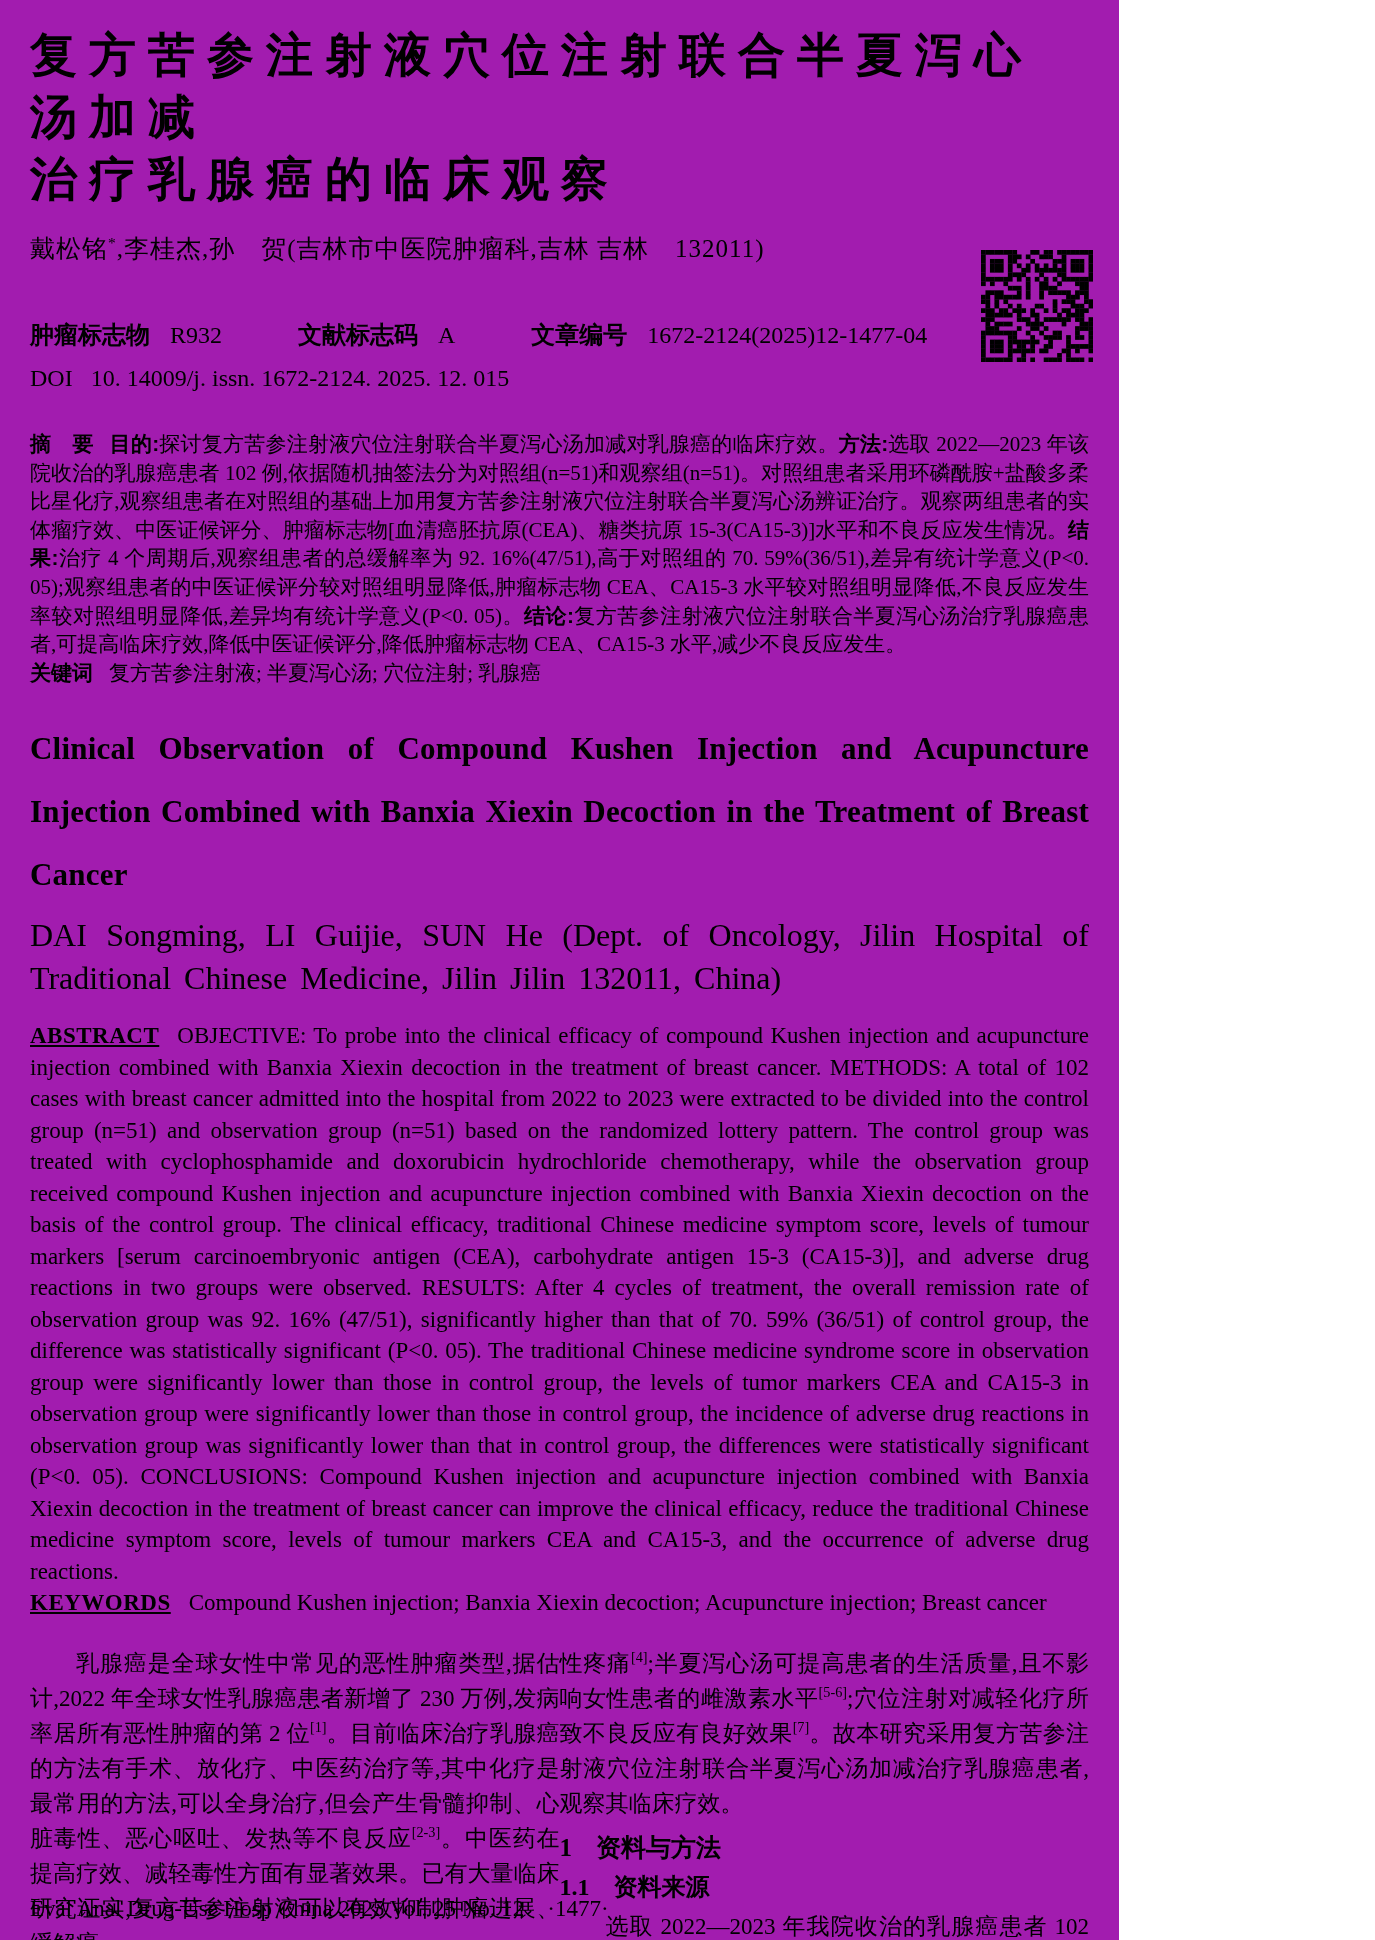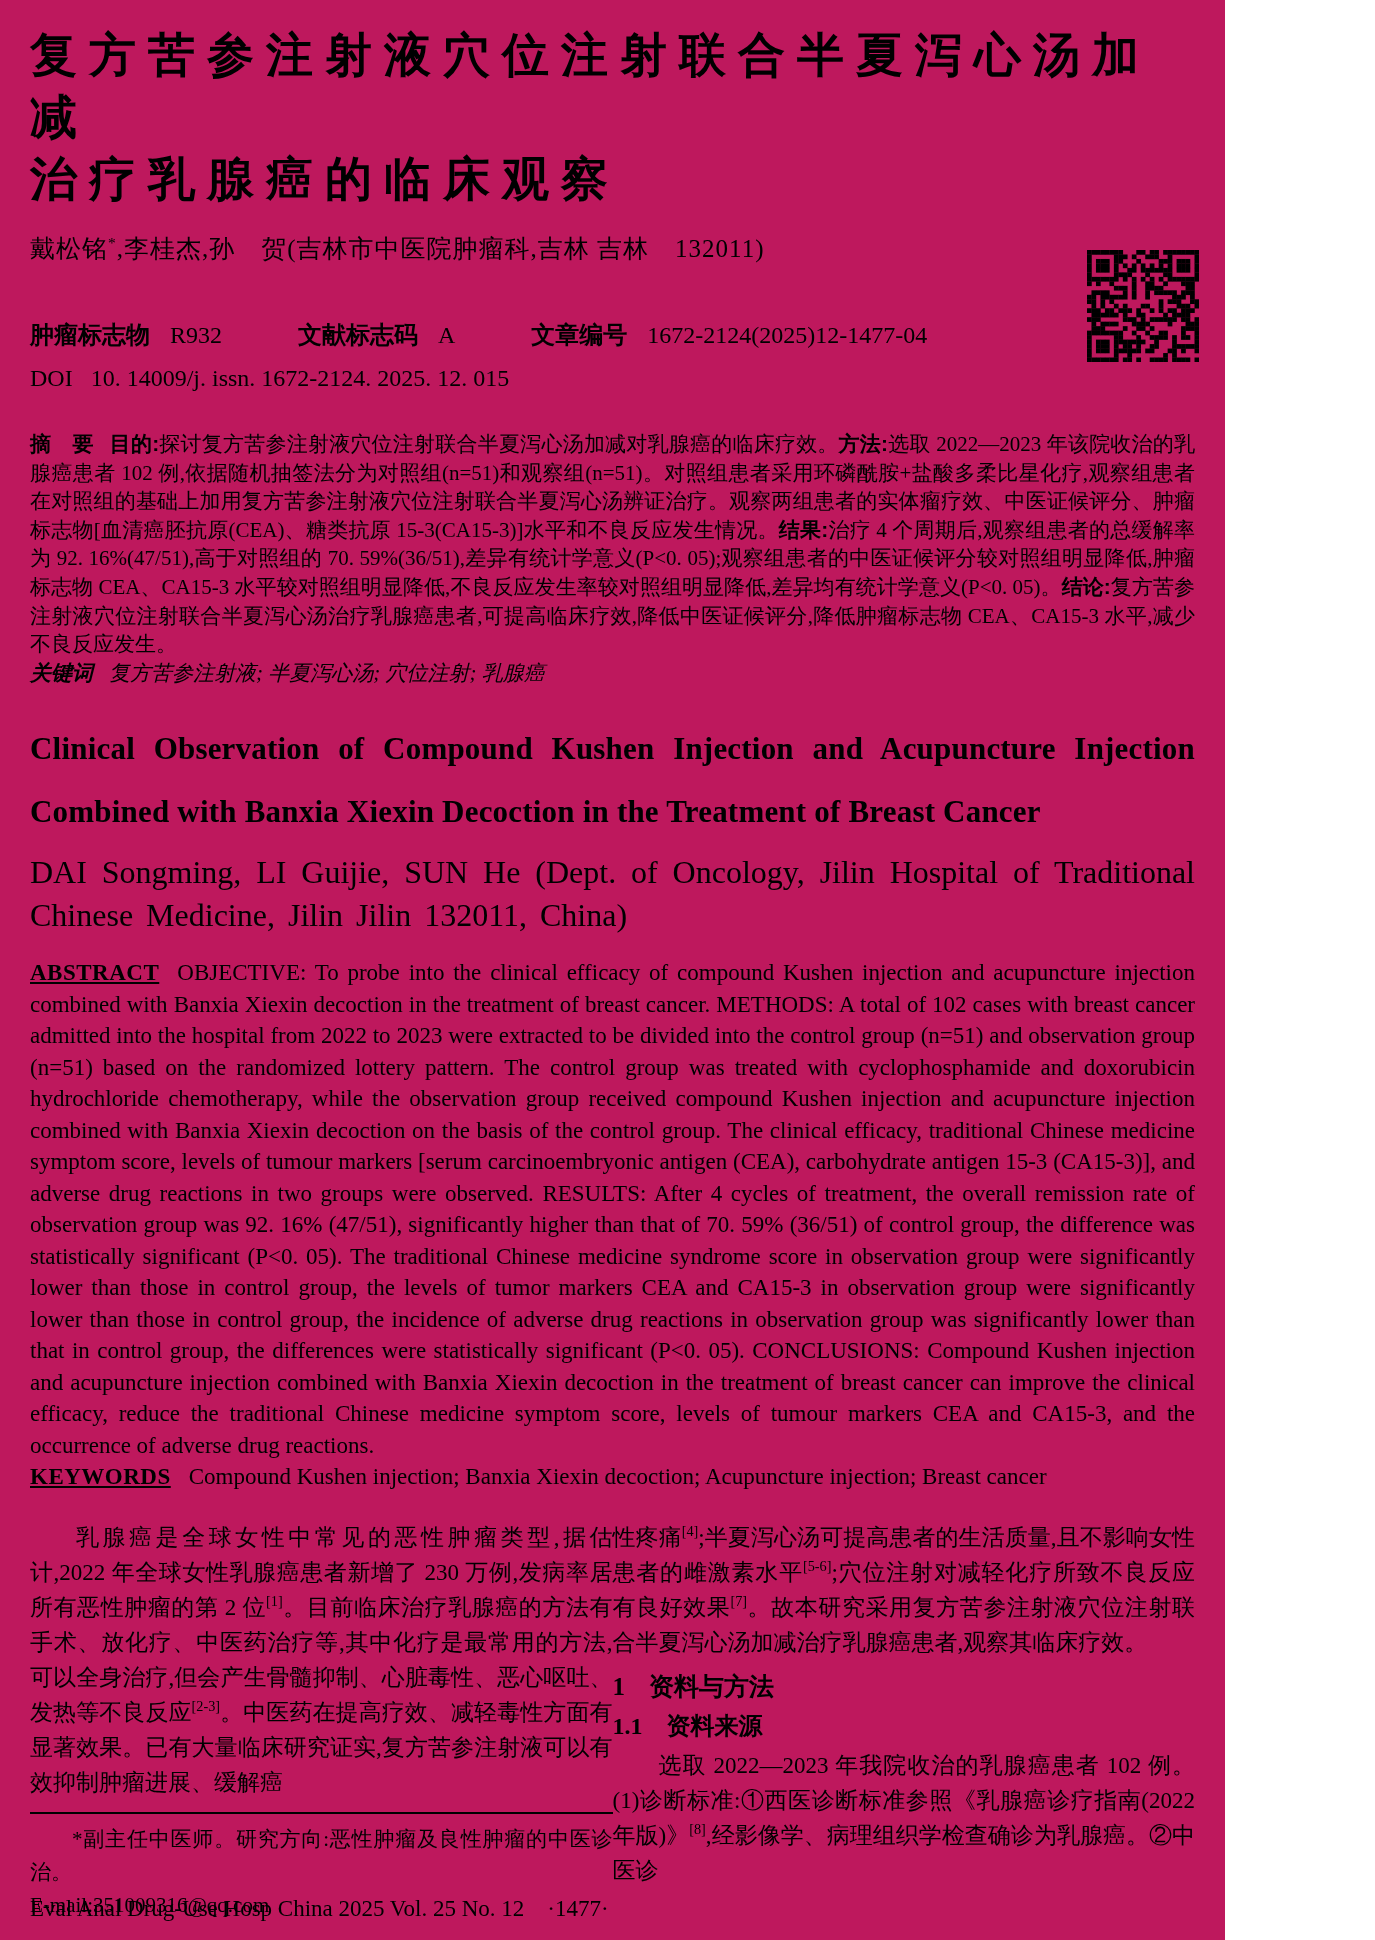--- a/index.html
+++ b/index.html
@@ -1,21 +1,21 @@
 <!DOCTYPE html>
 <html><head>
 <meta charset="utf-8">
 <style>
   html,body{margin:0;padding:0;background:#ffffff;}
   .page{
     position:relative;
-    width:1225px;height:1940px;
+    width:1119px;height:1940px;
     box-sizing:border-box;
     padding:24px 30px 16px 30px;
-    background:#be185d;color:#000;
+    background:#a21caf;color:#000;
     font-family:"Liberation Serif","DejaVu Serif",serif;
     overflow:hidden;
   }
   p{margin:0;}
   sup{font-size:62%;line-height:0;}
   .title{
     margin:0;
     font-size:47px;line-height:62px;font-weight:700;
     letter-spacing:12px;
     font-family:"DejaVu Serif","Liberation Serif",serif;
@@ -23,21 +23,21 @@
   .authors-cn{margin-top:22px;font-size:25px;letter-spacing:1px;}
   .meta-row{margin-top:54px;font-size:24px;display:flex;align-items:baseline;}
   .meta-item{margin-right:76px;white-space:nowrap;}
   .meta-label{font-family:"Liberation Sans","DejaVu Sans",sans-serif;font-weight:700;margin-right:20px;}
   .doi-row{margin-top:14px;font-size:24px;}
   .doi-label{margin-right:18px;}
   .qr{position:absolute;top:250px;right:26px;width:112px;height:112px;}
   .abs-cn{margin-top:38px;font-size:21px;line-height:28.6px;text-align:justify;}
   .abs-label{font-family:"Liberation Sans","DejaVu Sans",sans-serif;font-weight:700;margin-right:16px;}
   .seg-label{font-family:"Liberation Sans","DejaVu Sans",sans-serif;font-weight:700;}
-  .kw-cn{font-size:21px;line-height:28.6px;text-align:justify;font-style:italic;}
+  .kw-cn{font-size:21px;line-height:28.6px;text-align:justify;}
   .title-en{margin:30px 0 0 0;font-size:31px;line-height:63px;font-weight:700;text-align:justify;letter-spacing:0.2px;}
   .authors-en{margin-top:8px;font-size:32px;line-height:43px;text-align:justify;word-spacing:5px;}
   .abs-en{margin-top:20px;font-size:23px;line-height:31.5px;text-align:justify;}
   .abs-label-en{font-weight:700;margin-right:18px;letter-spacing:0.5px;text-decoration:underline;}
   .kw-en{font-size:23px;line-height:31.5px;text-align:justify;}
   .columns{margin-top:27px;display:flex;font-size:23px;line-height:35px;}
   .col{flex:1 1 0;min-width:0;text-align:justify;}
   .indent{text-indent:2em;}
   .fn-rule{border-top:2px solid #000;margin-top:12px;width:100%;height:0;}
   .fn-line1{text-indent:2em;margin-top:9px;font-size:21px;line-height:33px;}

